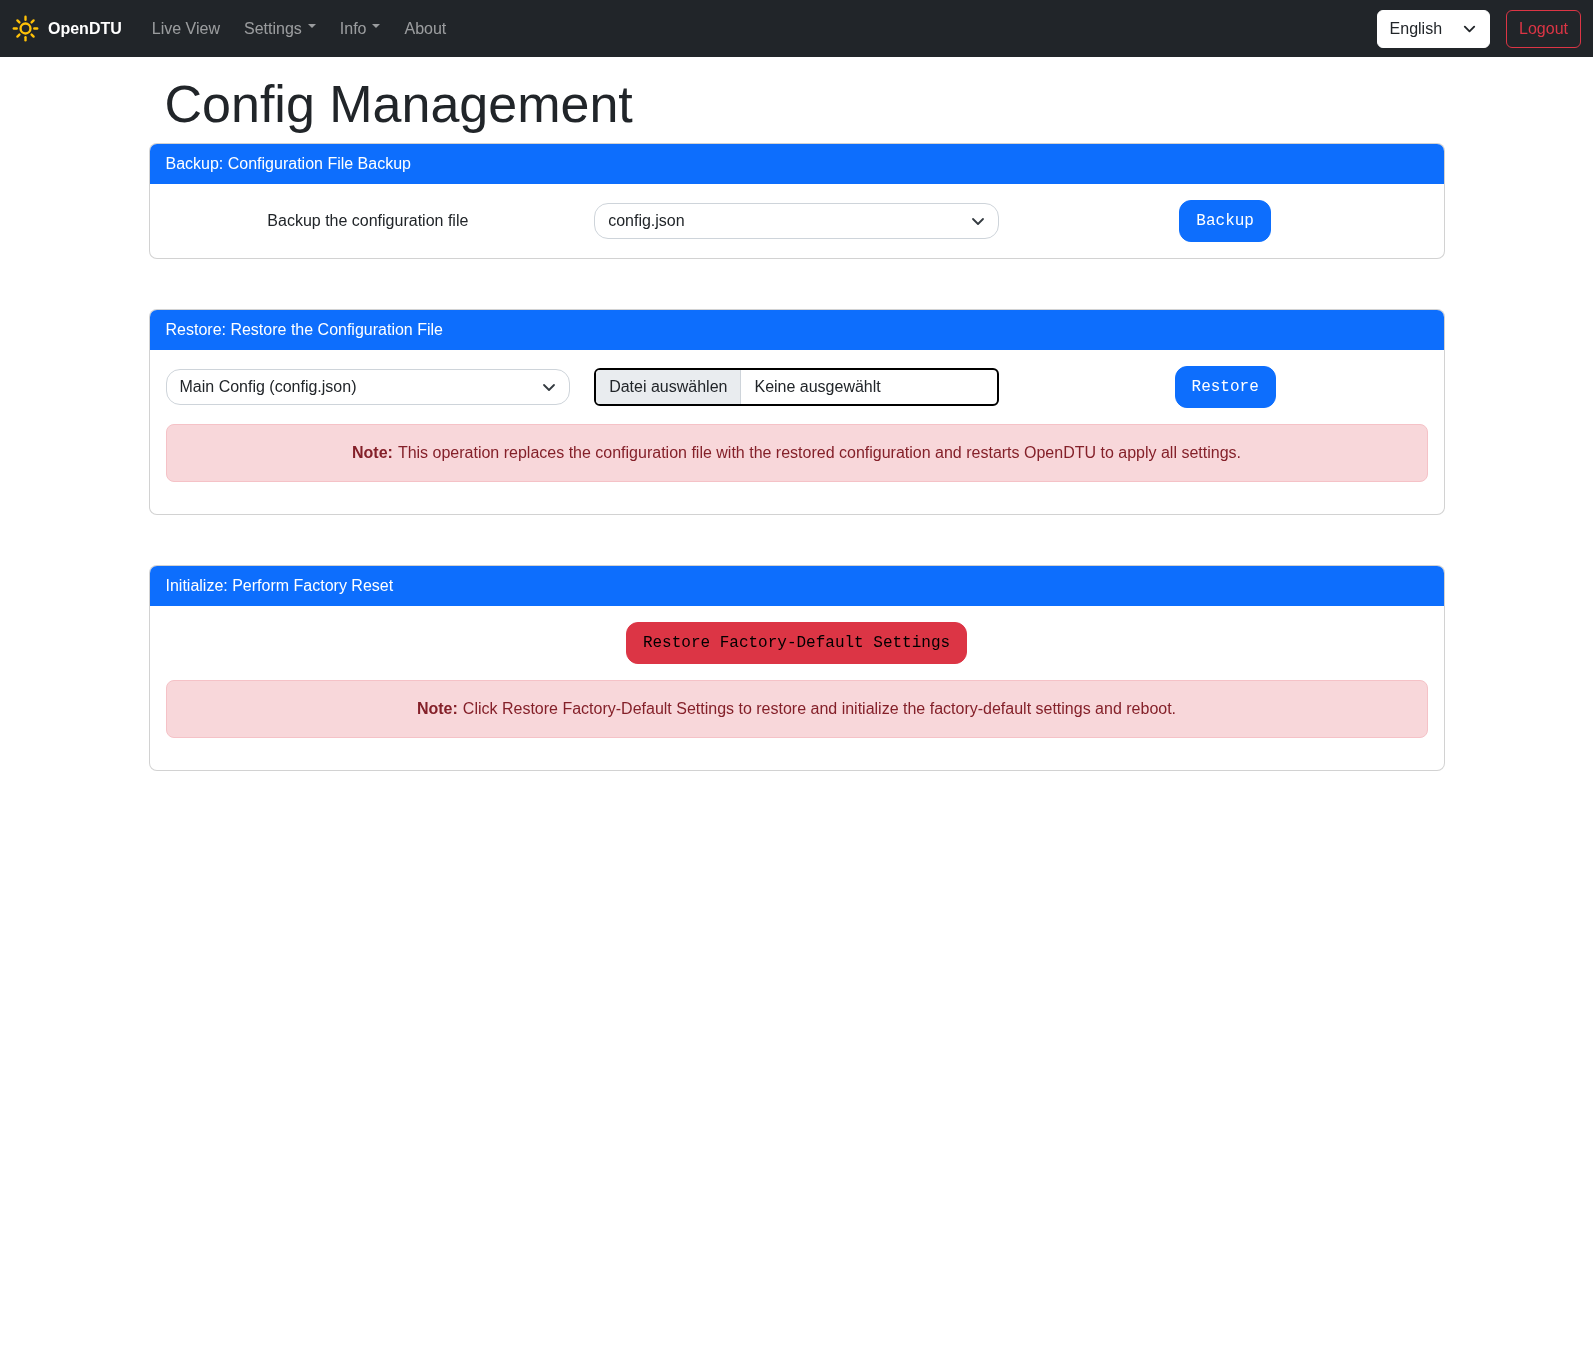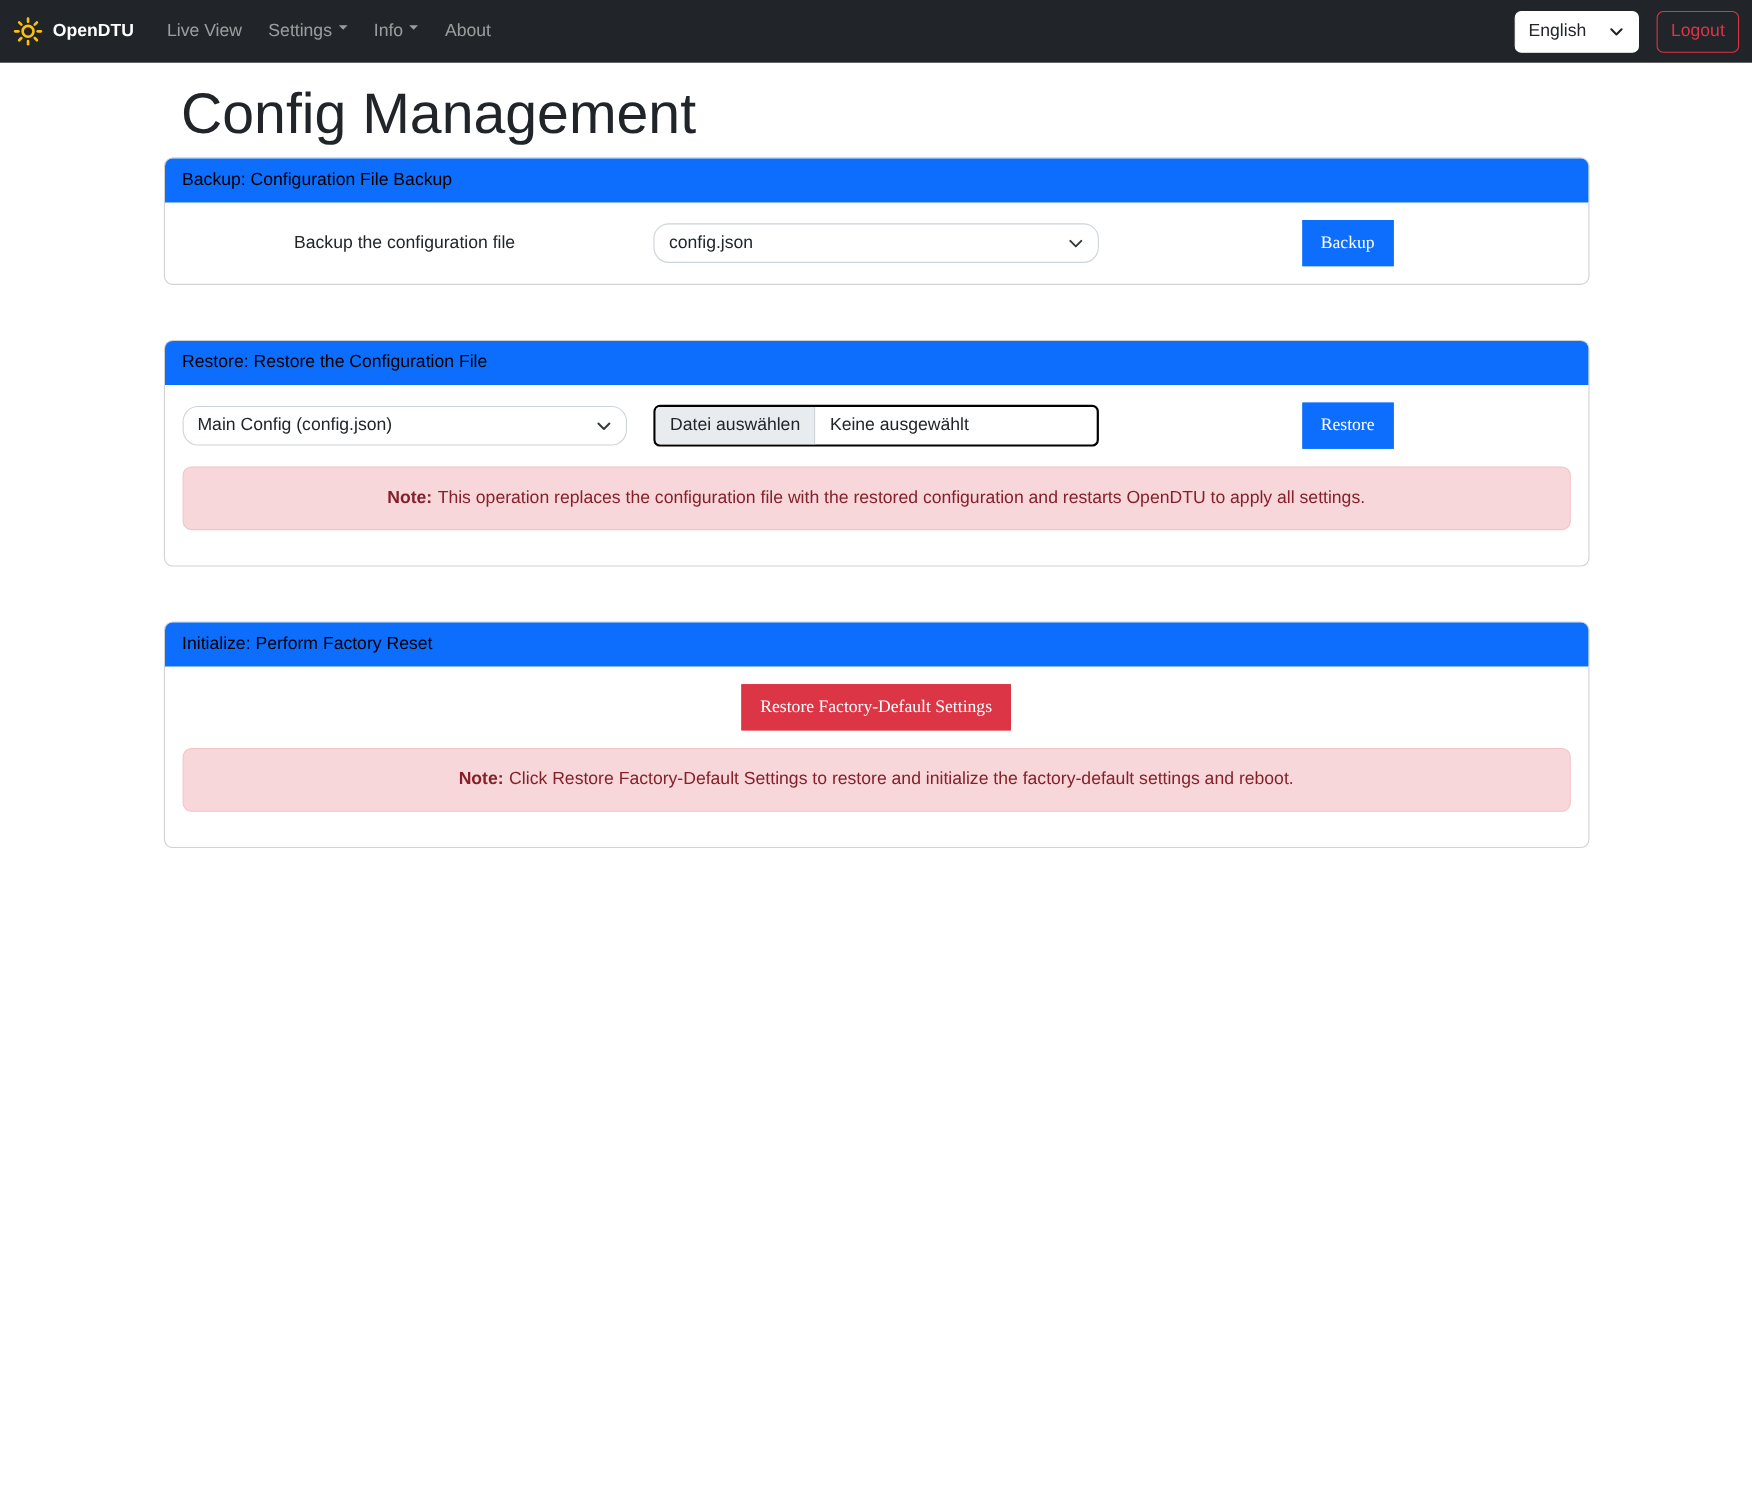--- a/index.html
+++ b/index.html
@@ -58,21 +58,21 @@
   .page-title { font-size: 52px; font-weight: 400; margin: 16px 16px 8px; line-height: 1.2; }
 
   .card {
     border: 1px solid rgba(0,0,0,0.175);
     border-radius: 8px;
     background: #ffffff;
     margin-bottom: 50px;
   }
   .card-header {
     background: var(--primary, #0d6efd);
-    color: #000000;
+    color: #ffffff;
     padding: 9px 16px;
     border-radius: 7px 7px 0 0;
     line-height: 22px;
   }
   .card-body { padding: 16px; }
 
   .row { display: flex; margin: 0 -12px; align-items: center; }
   .col { width: 33.3333%; padding: 0 12px; }
   .col-center { display: flex; justify-content: center; align-items: center; text-align: center; }
   .mb-3 { margin-bottom: 16px; }
@@ -93,26 +93,26 @@
     border: 2px solid #000000; border-radius: 6px;
     overflow: hidden; cursor: pointer;
   }
   .file-btn {
     background: #e9ecef; color: #212529;
     padding: 8px 13px; border-right: 1px solid #ced4da; white-space: nowrap;
   }
   .file-status { padding: 8px 13px; white-space: nowrap; }
 
   .btn {
-    border-radius: 0; padding: 8px 16px; font-size: 16px;
-    font-family: Liberation Serif, serif; cursor: pointer; border: 1px solid transparent;
+    border-radius: 12px; padding: 8px 16px; font-size: 16px;
+    font-family: Liberation Mono, monospace; cursor: pointer; border: 1px solid transparent;
     line-height: 1.5;
   }
   .btn-primary { background: var(--primary, #0d6efd); border-color: var(--primary, #0d6efd); color: #ffffff; }
-  .btn-danger  { background: var(--danger, #dc3545);  border-color: var(--danger, #dc3545);  color: #ffffff; }
+  .btn-danger  { background: var(--danger, #dc3545);  border-color: var(--danger, #dc3545);  color: #000000; }
 
   .alert-danger {
     background: var(--alert_bg, #f8d7da);
     color: var(--alert_text, #842029);
     border: 1px solid var(--alert_border, #f5c2c7);
     border-radius: 8px;
     padding: 16px;
     text-align: center;
     margin-bottom: 16px;
     line-height: 24px;

